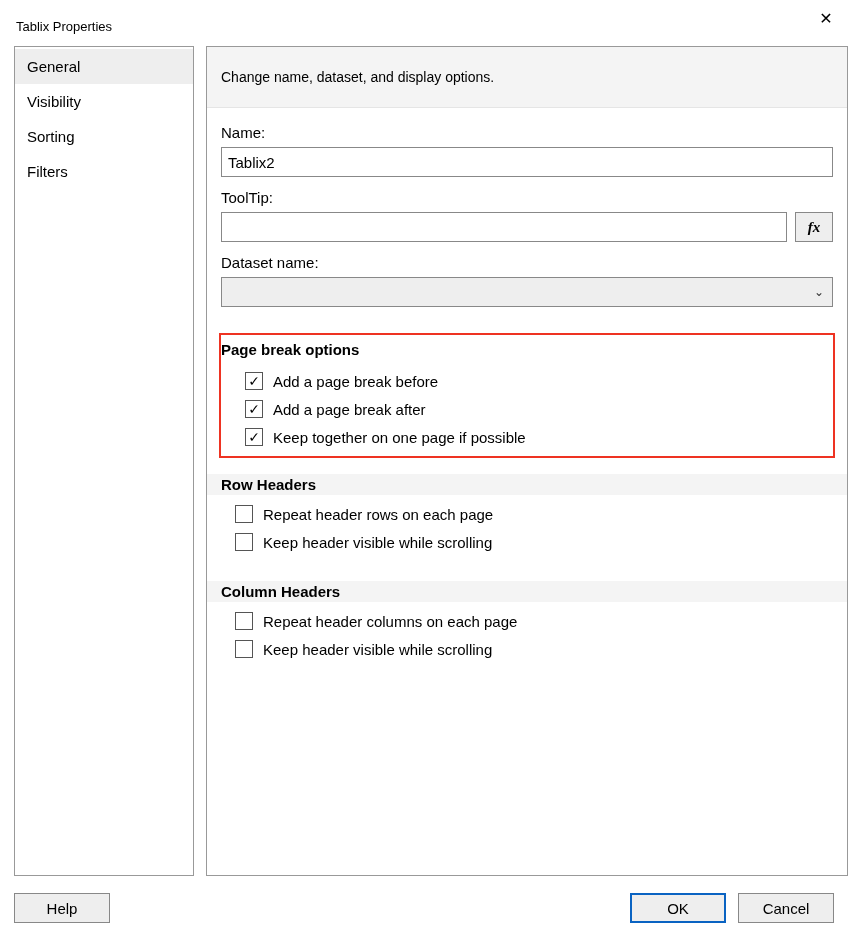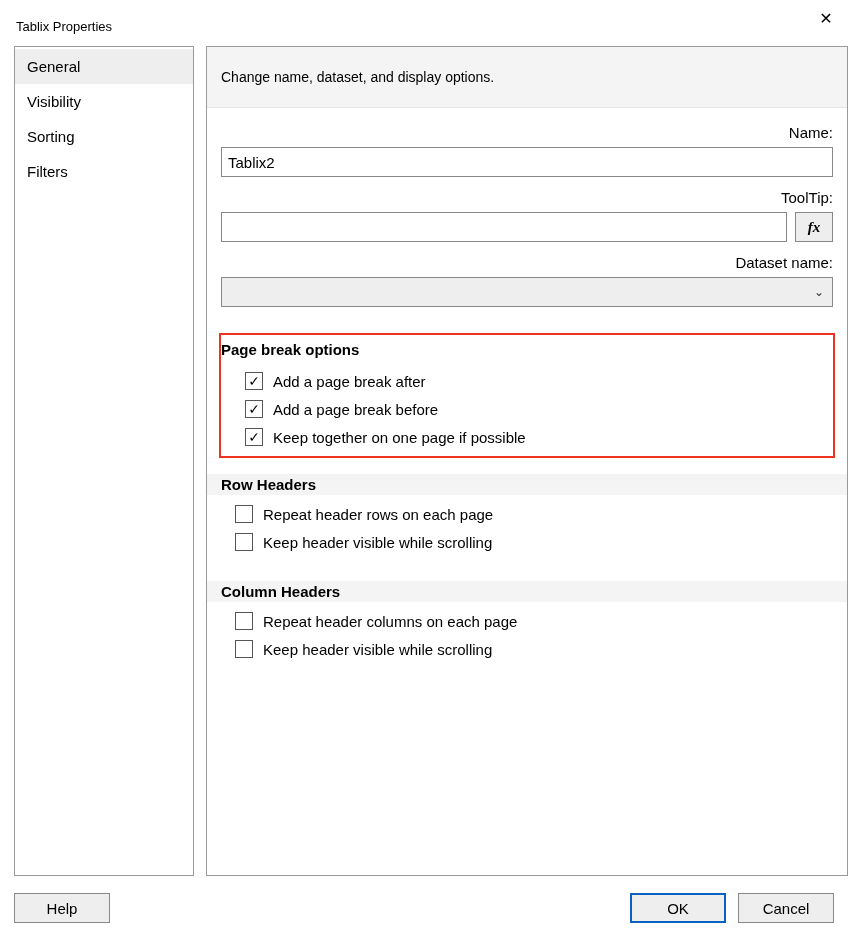--- a/index.html
+++ b/index.html
@@ -53,21 +53,21 @@
   }
   .main-head {
     background:#f4f4f4;
     border-bottom:1px solid #e5e5e5;
     padding:22px 14px 22px 14px;
     font-size:14px;
   }
   .main-body {
     padding:10px 14px 4px 14px;
   }
-  .field-label { margin:6px 0 6px 0; font-size:15px;text-align:right; }
+  .field-label { margin:6px 0 6px 0; font-size:15px; }
   .text-input {
     display:block;
     width:100%;
     height:30px;
     border:1px solid #888;
     font:inherit;
     padding:2px 6px;
   }
   .row-with-btn { display:flex; gap:8px; align-items:stretch; }
   .row-with-btn .text-input { flex:1; }
@@ -171,25 +171,25 @@
       <div class="field-label" style="margin-top:12px">Dataset name:</div>
       <div class="select">
         <span></span>
         <span class="chev">⌄</span>
       </div>
 
       <div class="highlight-box">
         <div class="section-head">Page break options</div>
         <div class="chk-row">
           <span class="chk checked"></span>
-          <span>Add a page break after</span>
+          <span>Add a page break before</span>
         </div>
         <div class="chk-row">
           <span class="chk checked"></span>
-          <span>Add a page break before</span>
+          <span>Add a page break after</span>
         </div>
         <div class="chk-row">
           <span class="chk checked"></span>
           <span>Keep together on one page if possible</span>
         </div>
       </div>
 
       <div class="section-head" style="margin-top:16px">Row Headers</div>
       <div class="chk-row">
         <span class="chk"></span>

